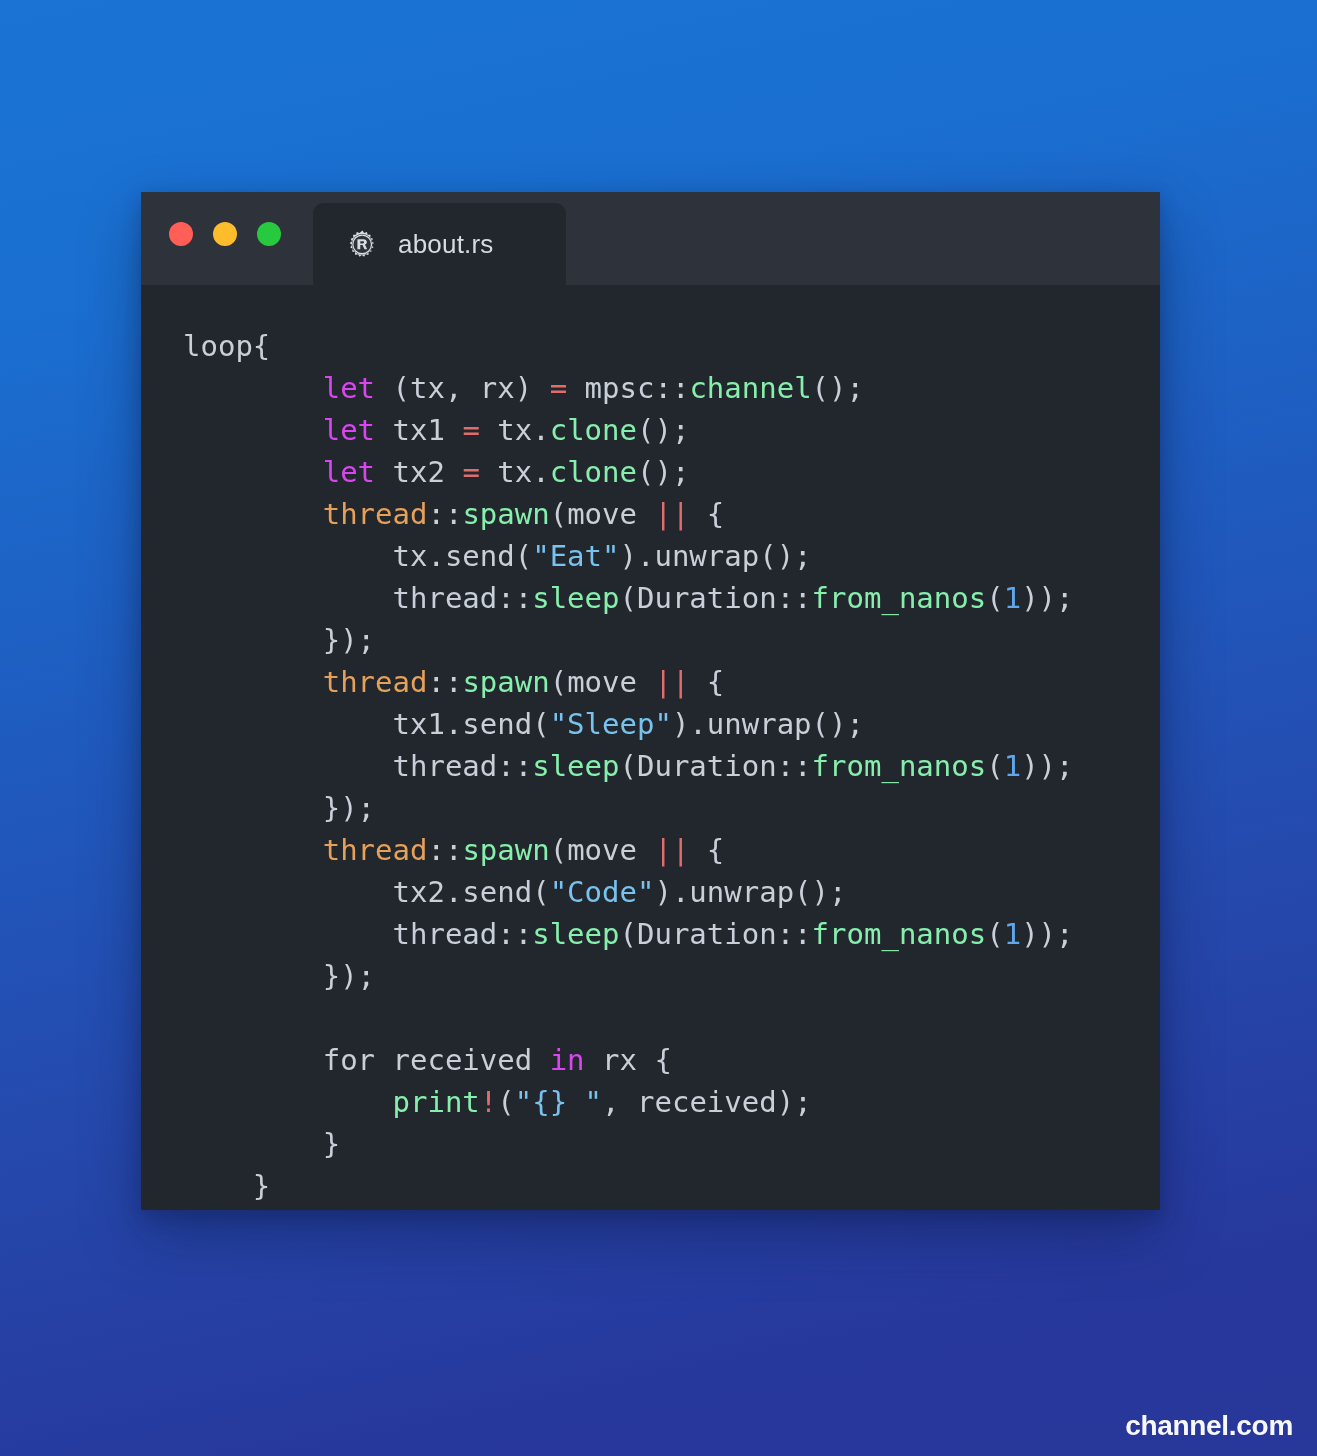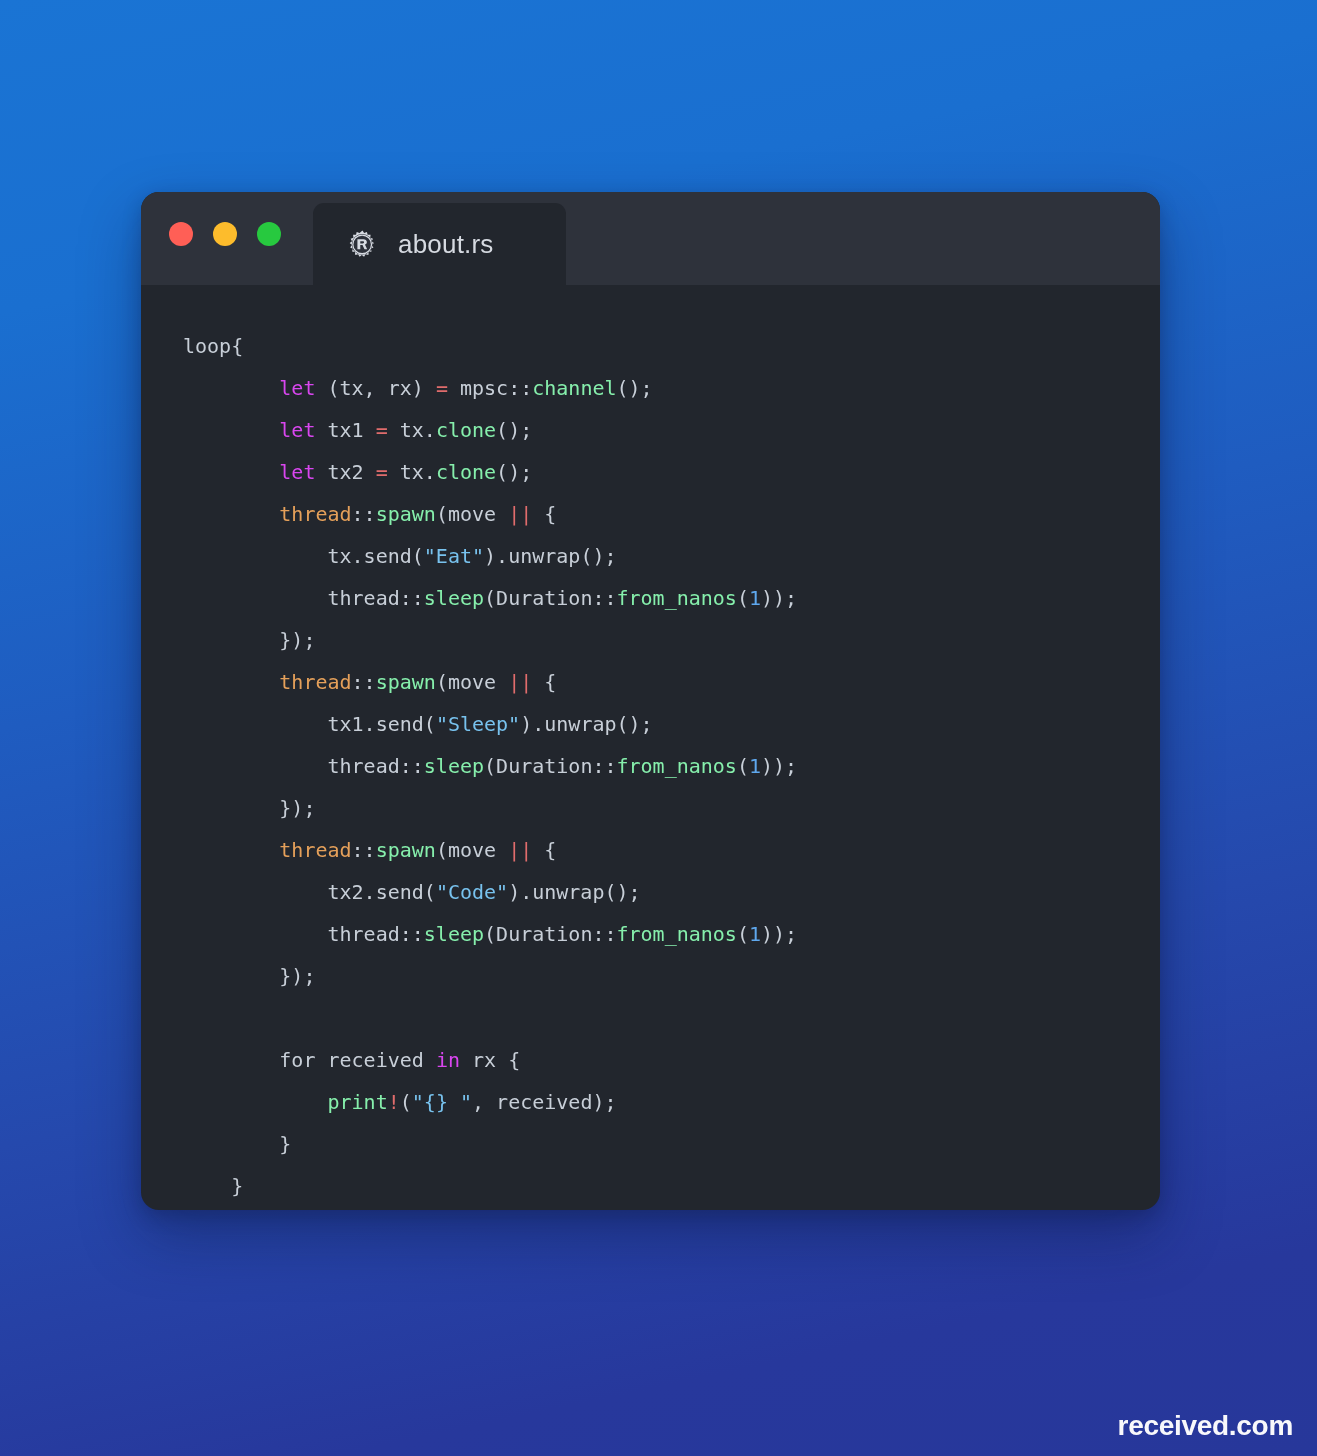--- a/index.html
+++ b/index.html
@@ -17,21 +17,21 @@
       #27379a 100%);
     font-family:"Liberation Sans", sans-serif;
     position:relative;
   }
 
   
   .window {
     position:absolute;
     left:141px; top:192px;
     width:1019px; height:1018px;
-    border-radius:18px;
+    border-radius:1px;
     background:#22262d;
     box-shadow:0 26px 60px rgba(10,20,60,.38),
                0 6px 18px rgba(10,20,60,.25);
     overflow:hidden;
   }
 
   .titlebar {
     position:relative;
     height:93px;
     background:#2e323b;
@@ -67,21 +67,21 @@
     font-size:26px;
     letter-spacing:.2px;
     font-family:"Liberation Sans", sans-serif;
     white-space:nowrap;
   }
 
   
   .code {
     padding:40px 0 0 42px;
     font-family:"DejaVu Sans Mono","Liberation Mono",monospace;
-    font-size:20px;
+    font-size:29px;
     line-height:42px;
     color:#c8cfd8;
     white-space:pre;
     letter-spacing:0px;
   }
   .ln { display:block; height:42px; }
   .ln.blank { height:42px; }
 
   
   .t-key   { color:#d946ef; }   
@@ -126,13 +126,13 @@
         <circle cx="31.3" cy="31.8" r="19.3" fill="none" stroke="#d8dce3" stroke-width="2.6"></circle>
         <path d="M21.5 21.0h12.1c4.6 0 7.4 2.1 7.4 5.9 0 2.8-1.6 4.6-4.0 5.3l4.7 9.6h-5.6l-4.1-8.8h-4.6v8.8h-5.9V21.0Zm5.9 4.4v4.4h5.2c1.6 0 2.6-.8 2.6-2.2s-1.0-2.2-2.6-2.2h-5.2Z" fill="#d8dce3"></path>
       </svg>
       <span class="tab-label">about.rs</span>
     </div>
   </div>
 
   <div class="code"><span class="ln"><span class="t-pl">loop{</span></span><span class="ln"><span class="t-pl">        </span><span class="t-key">let</span><span class="t-pl"> (tx, rx) </span><span class="t-op">=</span><span class="t-pl"> mpsc::</span><span class="t-fn">channel</span><span class="t-pl">();</span></span><span class="ln"><span class="t-pl">        </span><span class="t-key">let</span><span class="t-pl"> tx1 </span><span class="t-op">=</span><span class="t-pl"> tx.</span><span class="t-fn">clone</span><span class="t-pl">();</span></span><span class="ln"><span class="t-pl">        </span><span class="t-key">let</span><span class="t-pl"> tx2 </span><span class="t-op">=</span><span class="t-pl"> tx.</span><span class="t-fn">clone</span><span class="t-pl">();</span></span><span class="ln"><span class="t-pl">        </span><span class="t-mod">thread</span><span class="t-pl">::</span><span class="t-fn">spawn</span><span class="t-pl">(move </span><span class="t-op">||</span><span class="t-pl"> {</span></span><span class="ln"><span class="t-pl">            tx.send(</span><span class="t-str">"Eat"</span><span class="t-pl">).unwrap();</span></span><span class="ln"><span class="t-pl">            thread::</span><span class="t-fn">sleep</span><span class="t-pl">(Duration::</span><span class="t-fn">from_nanos</span><span class="t-pl">(</span><span class="t-num">1</span><span class="t-pl">));</span></span><span class="ln"><span class="t-pl">        });</span></span><span class="ln"><span class="t-pl">        </span><span class="t-mod">thread</span><span class="t-pl">::</span><span class="t-fn">spawn</span><span class="t-pl">(move </span><span class="t-op">||</span><span class="t-pl"> {</span></span><span class="ln"><span class="t-pl">            tx1.send(</span><span class="t-str">"Sleep"</span><span class="t-pl">).unwrap();</span></span><span class="ln"><span class="t-pl">            thread::</span><span class="t-fn">sleep</span><span class="t-pl">(Duration::</span><span class="t-fn">from_nanos</span><span class="t-pl">(</span><span class="t-num">1</span><span class="t-pl">));</span></span><span class="ln"><span class="t-pl">        });</span></span><span class="ln"><span class="t-pl">        </span><span class="t-mod">thread</span><span class="t-pl">::</span><span class="t-fn">spawn</span><span class="t-pl">(move </span><span class="t-op">||</span><span class="t-pl"> {</span></span><span class="ln"><span class="t-pl">            tx2.send(</span><span class="t-str">"Code"</span><span class="t-pl">).unwrap();</span></span><span class="ln"><span class="t-pl">            thread::</span><span class="t-fn">sleep</span><span class="t-pl">(Duration::</span><span class="t-fn">from_nanos</span><span class="t-pl">(</span><span class="t-num">1</span><span class="t-pl">));</span></span><span class="ln"><span class="t-pl">        });</span></span><span class="ln blank">&nbsp;</span><span class="ln"><span class="t-pl">        for received </span><span class="t-key">in</span><span class="t-pl"> rx {</span></span><span class="ln"><span class="t-pl">            </span><span class="t-fn">print</span><span class="t-op">!</span><span class="t-pl">(</span><span class="t-str">"{} "</span><span class="t-pl">, received);</span></span><span class="ln"><span class="t-pl">        }</span></span><span class="ln"><span class="t-pl">    }</span></span></div>
 </div>
 
-<div class="watermark">received.com</div>
+<div class="watermark">channel.com</div>
 
 </body></html>

